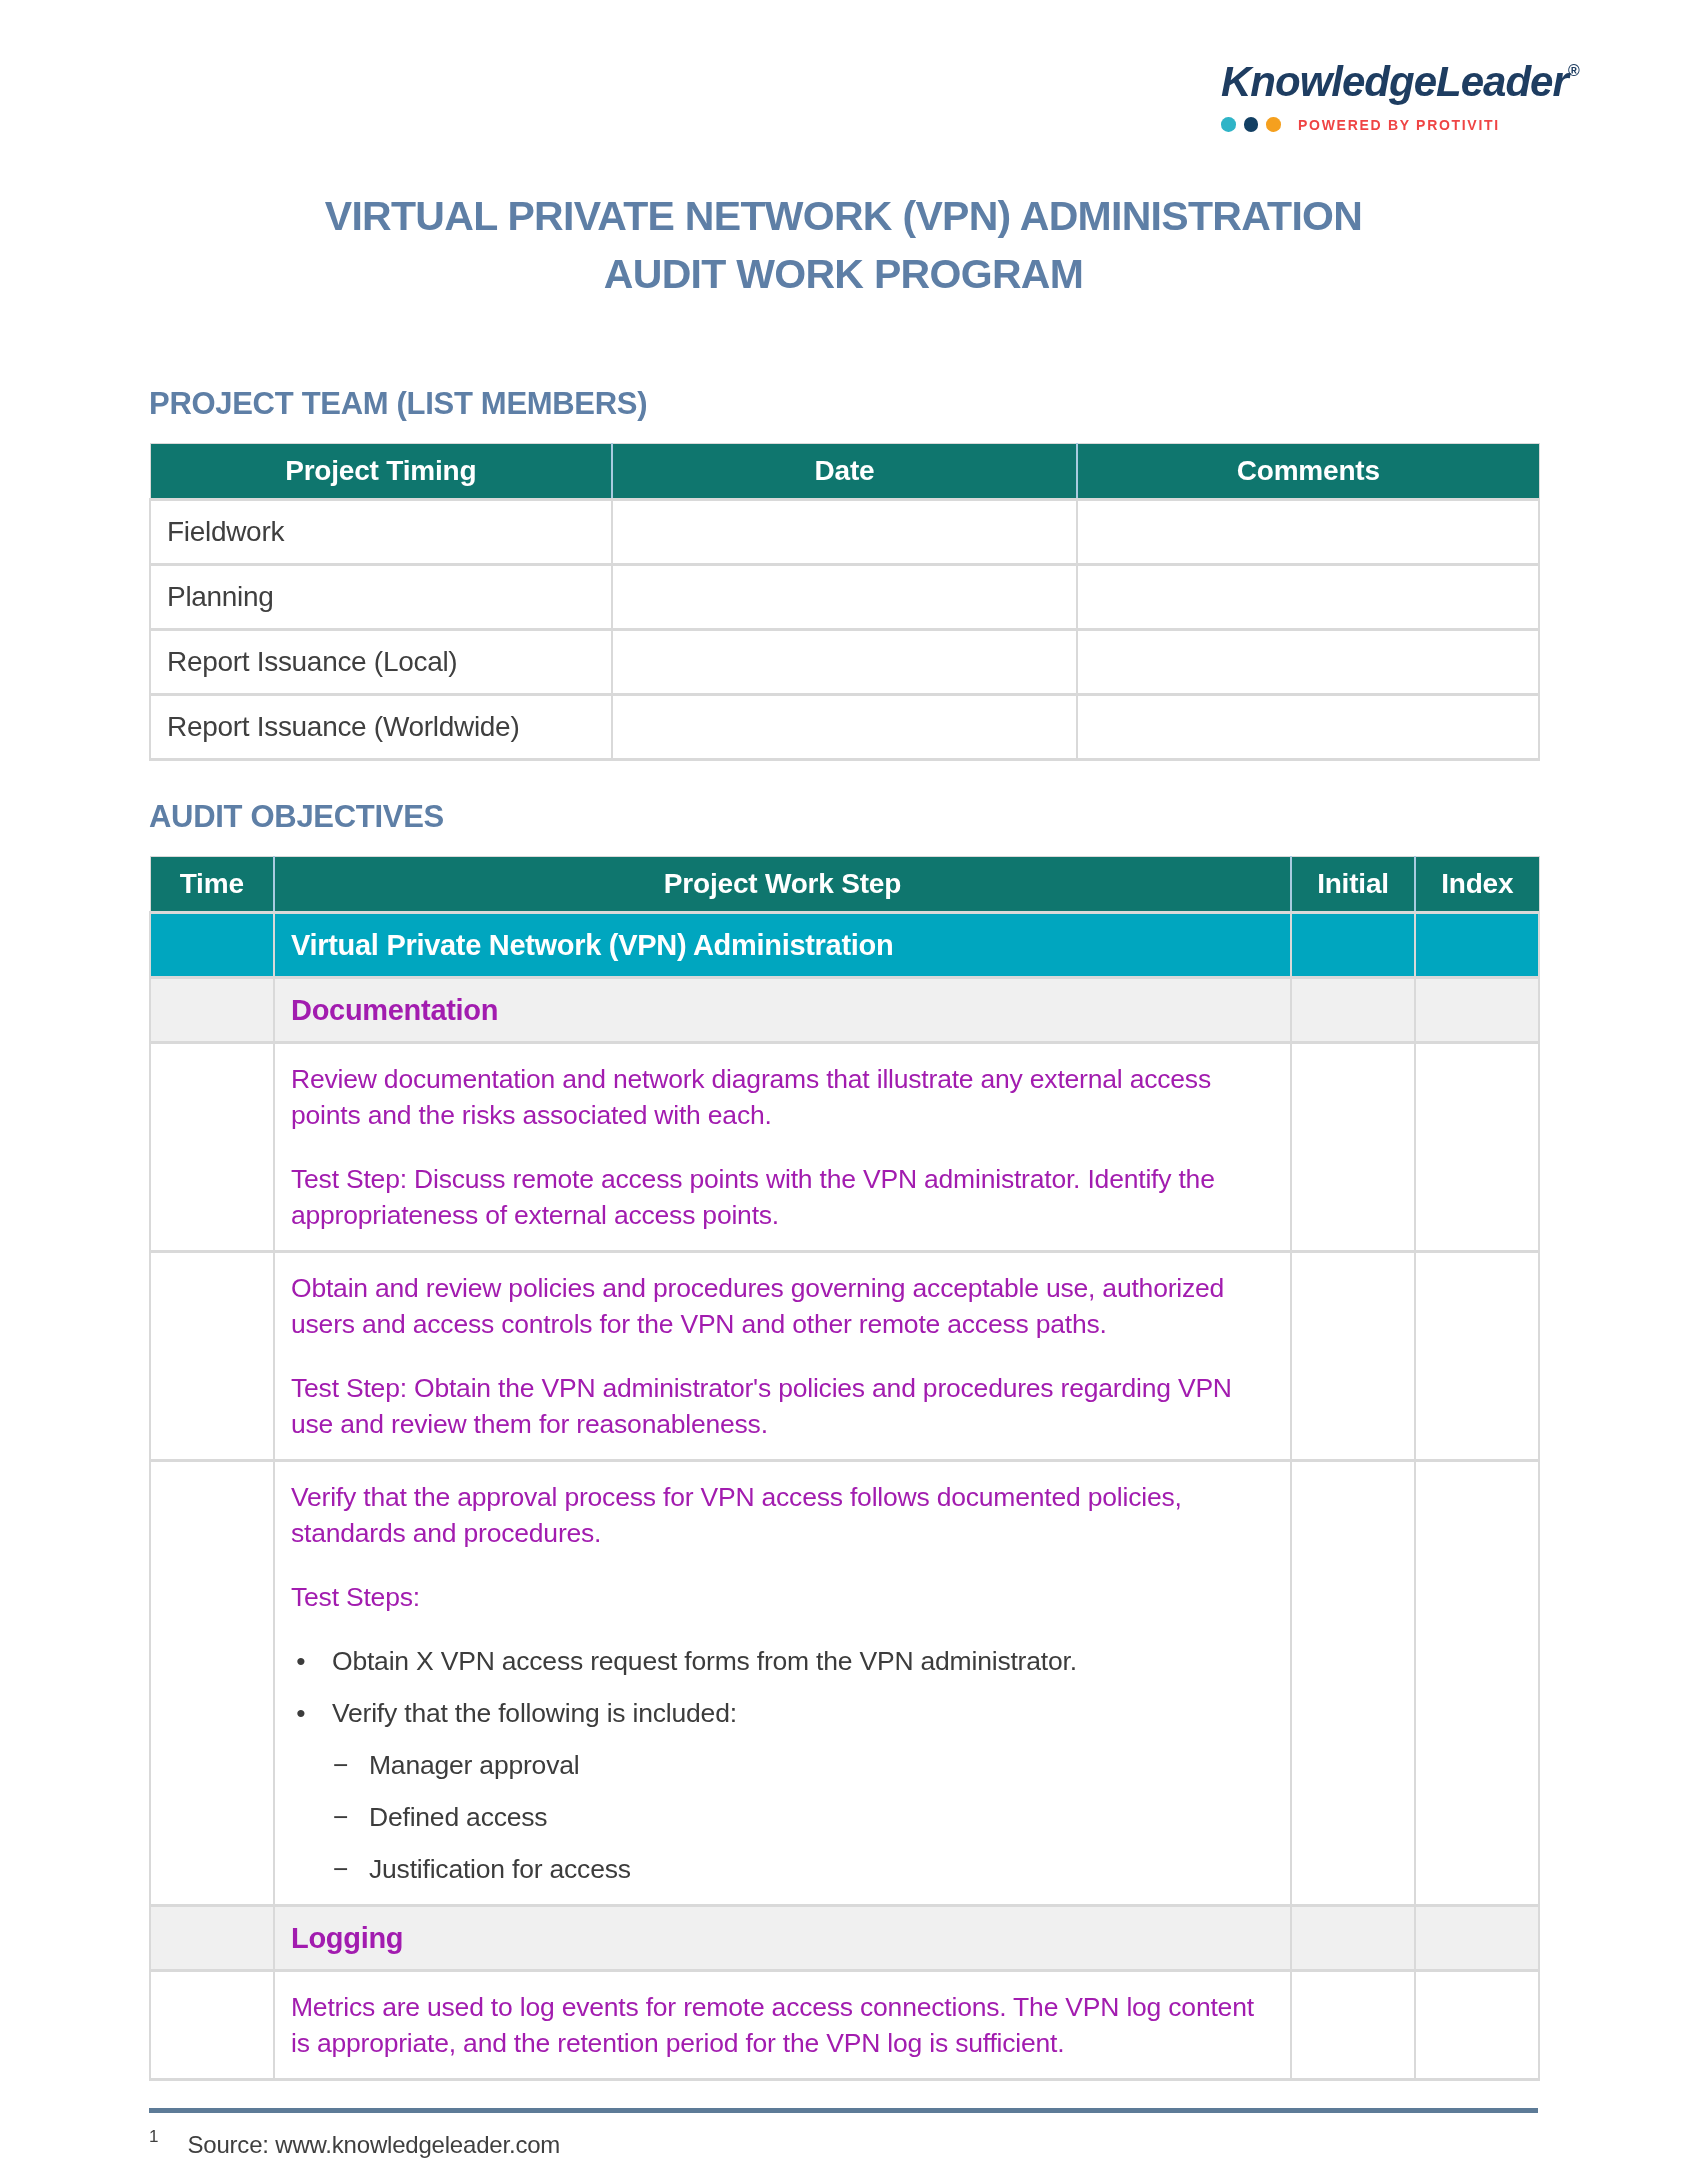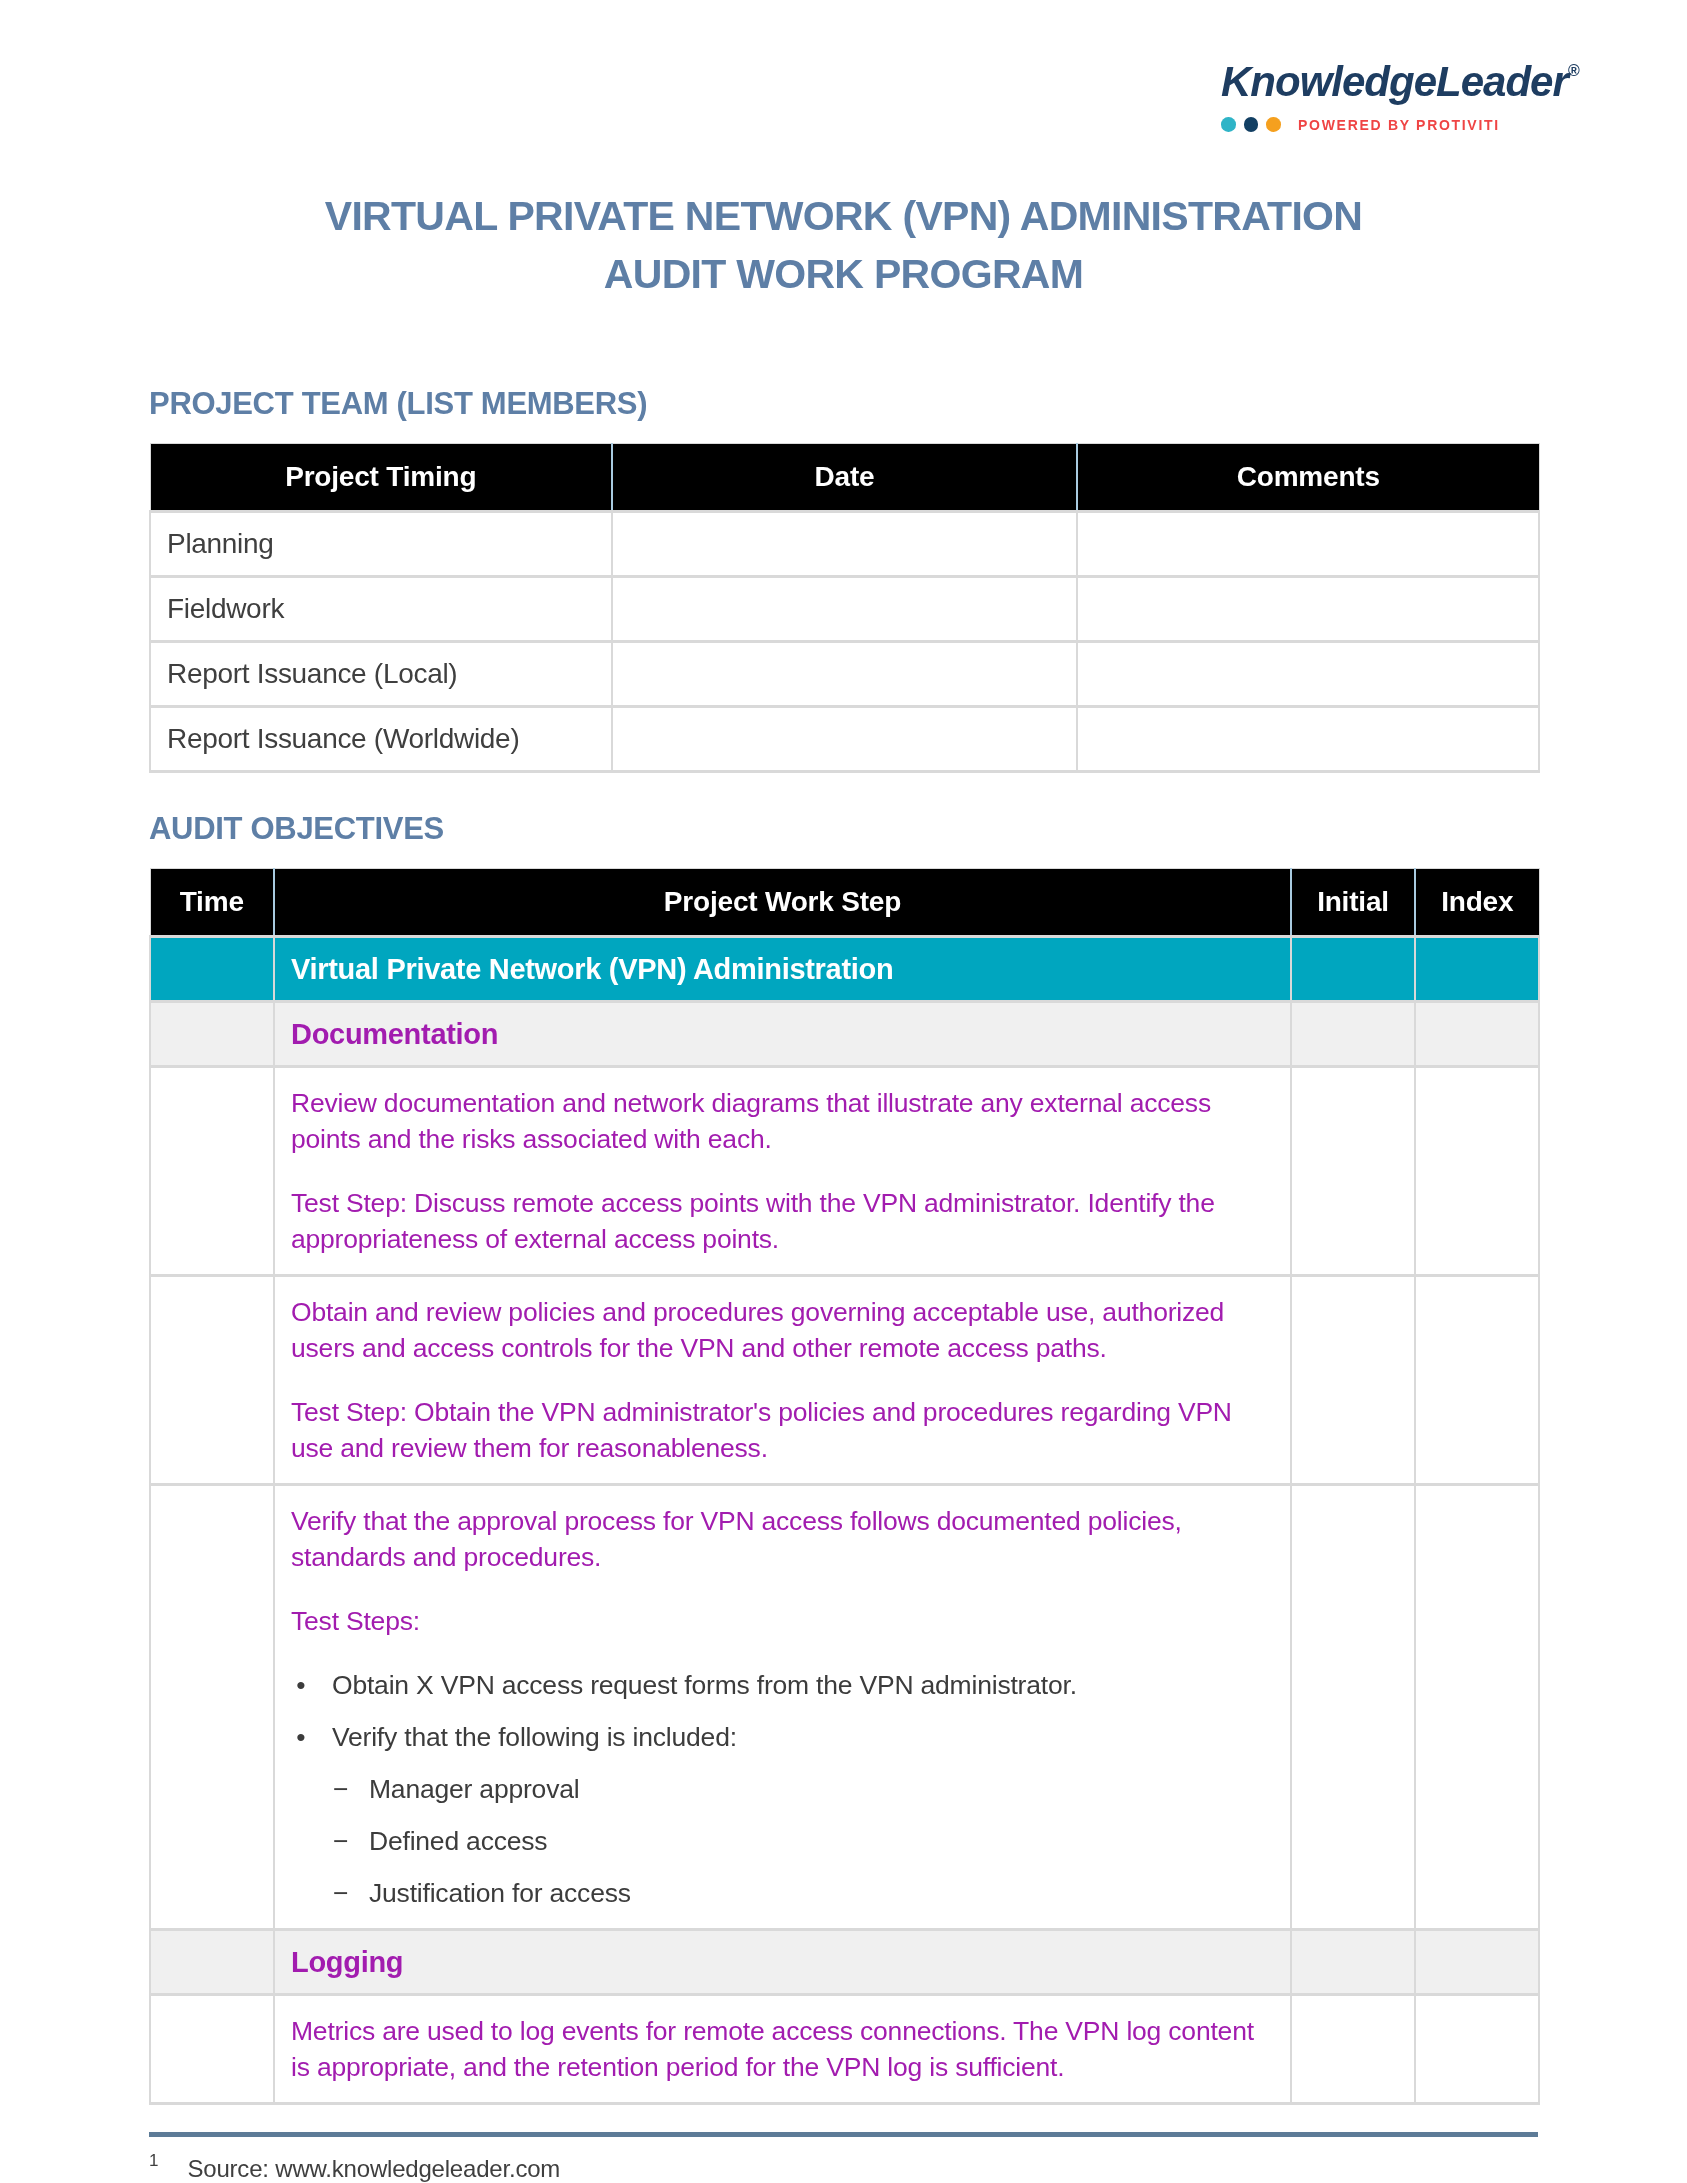--- a/index.html
+++ b/index.html
@@ -25,22 +25,22 @@
   }
   .title div{white-space:nowrap;}
   
   .content{margin:18px 149px;}
   .h2{color:#5e7fa6;font-weight:700;font-size:31px;letter-spacing:-0.3px;}
   .h2-project{margin:83px 0 21px;}
   .h2-audit{margin:38px 0 21px;}
   
   table.t{width:1389px;border-collapse:collapse;table-layout:fixed;border:1.3px solid #d9d9d9;}
   .t th{
-    background:#000000;color:#ffffff;font-size:28px;font-weight:700;
-    height:68px;text-align:center;vertical-align:middle;
+    background:#0f766e;color:#ffffff;font-size:28px;font-weight:700;
+    height:56px;text-align:center;vertical-align:middle;
     border-left:2px solid #a9cbe0;border-right:2px solid #a9cbe0;border-bottom:2.6px solid #d9d9d9;
     letter-spacing:-0.2px;box-sizing:border-box;
   }
   .t th:first-child{border-left:1.3px solid #d9d9d9;}
   .t th:last-child{border-right:1.3px solid #d9d9d9;}
   .t td{
     border:2px solid #d9d9d9;border-top-width:3.3px;border-bottom-width:3.3px;
     vertical-align:middle;box-sizing:border-box;font-size:28px;letter-spacing:-0.3px;
   }
   .t1 td{height:65px;padding:0 16px;}
@@ -95,26 +95,26 @@
         </colgroup>
       <thead>
         <tr>
           <th>Project Timing</th>
           <th>Date</th>
           <th>Comments</th>
         </tr>
       </thead>
       <tbody>
         <tr>
+          <td>Fieldwork</td>
+          <td></td>
+          <td></td>
+        </tr>
+        <tr>
           <td>Planning</td>
-          <td></td>
-          <td></td>
-        </tr>
-        <tr>
-          <td>Fieldwork</td>
           <td></td>
           <td></td>
         </tr>
         <tr>
           <td>Report Issuance (Local)</td>
           <td></td>
           <td></td>
         </tr>
         <tr>
           <td>Report Issuance (Worldwide)</td>

